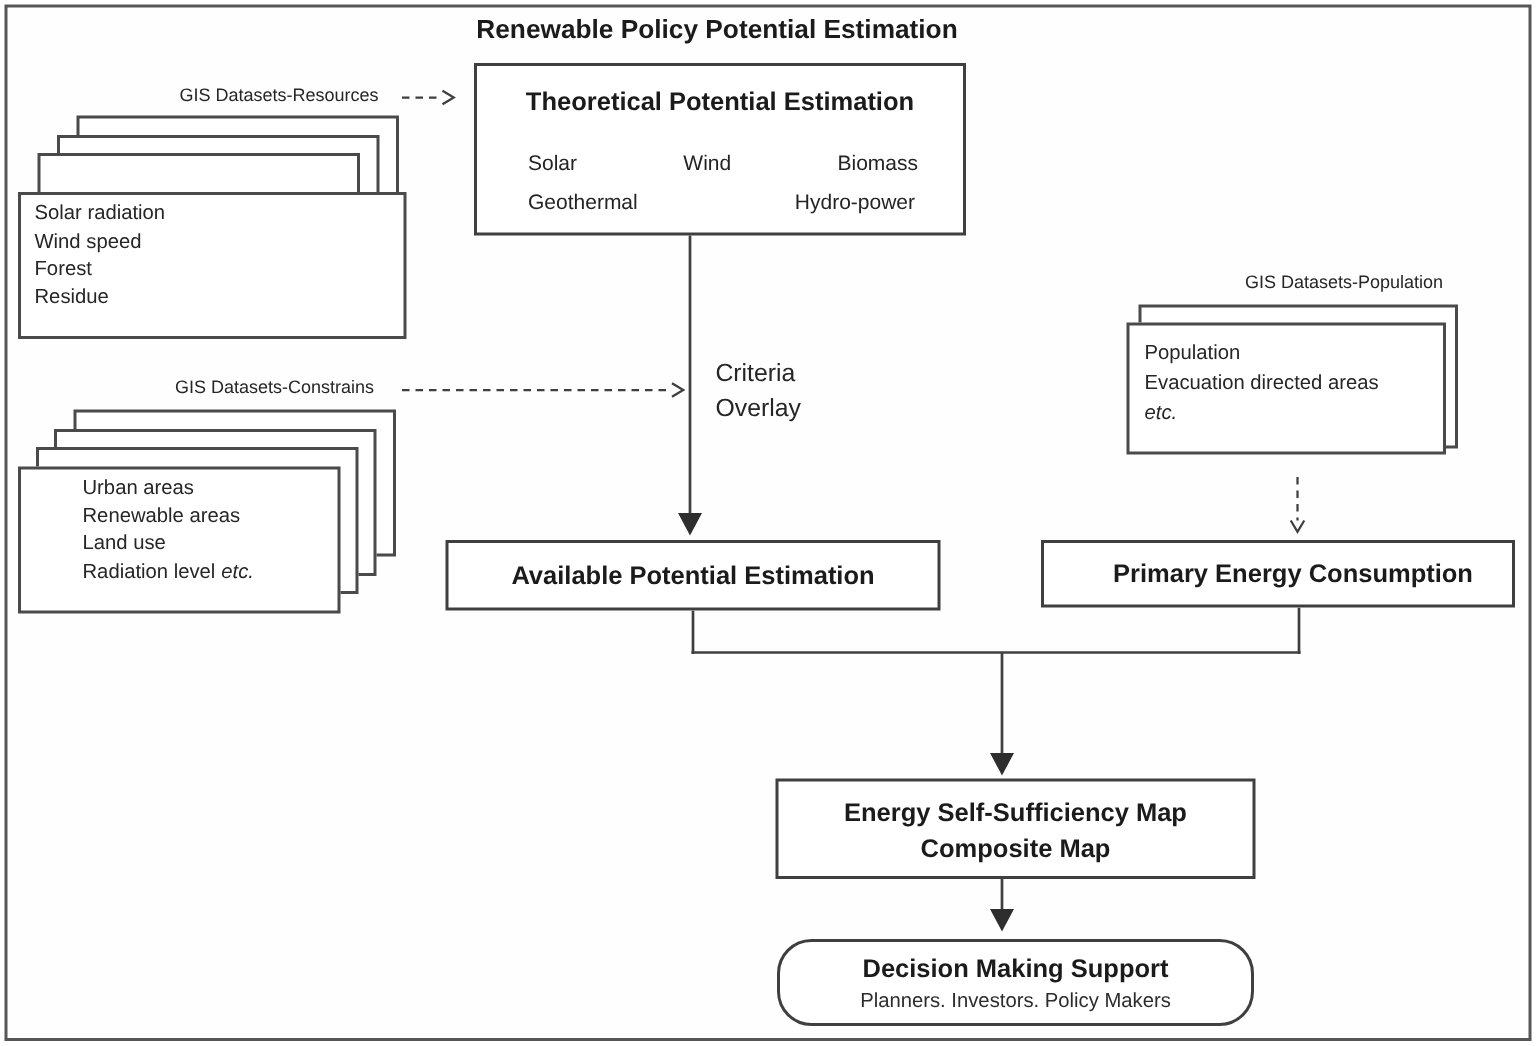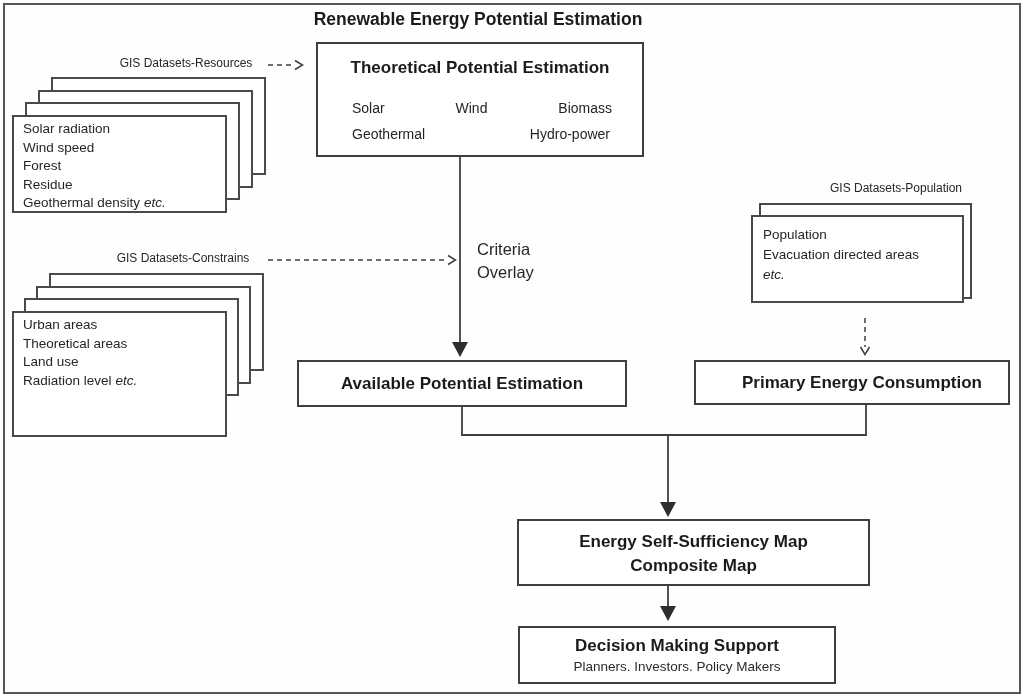--- a/index.html
+++ b/index.html
@@ -29,21 +29,21 @@
   .two-line{text-align:center;}
   .energy-lines{padding-top:9px;line-height:24px;}
   .decision-title{margin-top:8px;}
   .decision-sub{font-size:13.5px;color:#2c2c2c;text-align:center;margin-top:3px;}
 </style>
 </head>
 <body>
 
 <div class="frame"></div>
 
-<div class="title">Renewable Energy Potential Estimation</div>
+<div class="title">Renewable Policy Potential Estimation</div>
 
 <svg class="wires" viewBox="0 0 1024 697">
   <g stroke="#3f3f3f" fill="none">
 
     <path d="M268 65 H295" stroke-width="1.5" stroke-dasharray="5 4"></path>
     <path d="M295 60.5 L302.5 65 L295 69.5" stroke-width="1.5"></path>
 
     <path d="M268 260 H448" stroke-width="1.5" stroke-dasharray="5 4"></path>
     <path d="M448 255.5 L455.5 260 L448 264.5" stroke-width="1.5"></path>
 
@@ -63,51 +63,50 @@
     <polygon points="452,342 468,342 460,357"></polygon>
     <polygon points="660,502 676,502 668,517"></polygon>
     <polygon points="660,606 676,606 668,621"></polygon>
   </g>
 </svg>
 
 <div class="group-label" style="left:166px;top:56px;">GIS Datasets-Resources</div>
 <div class="doc abs" style="left:51px;top:77px;width:215px;height:98px;"></div>
 <div class="doc abs" style="left:38px;top:90px;width:215px;height:98px;"></div>
 <div class="doc abs" style="left:25px;top:102px;width:215px;height:98px;"></div>
-<div class="doc abs" style="left:12px;top:115px;width:215px;height:98px;">
+<div class="doc abs" style="left:12px;top:128px;width:259px;height:98px;">
   <div class="doc-text">
     <div>Solar radiation</div>
     <div>Wind speed</div>
     <div>Forest</div>
     <div>Residue</div>
-    <div><span>Geothermal density</span><span class="etc-inline">etc.</span></div>
   </div>
 </div>
 
 <div class="box" style="left:316px;top:42px;width:328px;height:115px;">
   <div class="box-head theoretical-head">Theoretical Potential Estimation</div>
   <div class="t-row1">
     <span>Solar</span>
     <span>Wind</span>
     <span>Biomass</span>
   </div>
   <div class="t-row2">
     <span>Geothermal</span>
     <span class="right">Hydro-power</span>
   </div>
 </div>
 
 <div class="group-label" style="left:163px;top:251px;">GIS Datasets-Constrains</div>
 <div class="doc abs" style="left:49px;top:273px;width:215px;height:98px;"></div>
 <div class="doc abs" style="left:36px;top:286px;width:215px;height:98px;"></div>
 <div class="doc abs" style="left:24px;top:298px;width:215px;height:98px;"></div>
-<div class="doc abs" style="left:12px;top:311px;width:215px;height:126px;">
+<div class="doc abs" style="left:12px;top:311px;width:215px;height:98px;padding-left:32px;">
   <div class="doc-text">
     <div>Urban areas</div>
-    <div>Theoretical areas</div>
+    <div>Renewable areas</div>
     <div>Land use</div>
     <div><span>Radiation level</span><span class="etc-inline">etc.</span></div>
   </div>
 </div>
 
 <div class="criteria">
   <div>Criteria</div>
   <div>Overlay</div>
 </div>
 
@@ -122,23 +121,23 @@
 </div>
 
 <div class="box center-box" style="left:297px;top:360px;width:330px;height:47px;">
   <div class="box-head">Available Potential Estimation</div>
 </div>
 
 <div class="box center-box" style="left:694px;top:360px;width:316px;height:45px;padding-left:20px;">
   <div class="box-head">Primary Energy Consumption</div>
 </div>
 
-<div class="box two-line" style="left:517px;top:519px;width:353px;height:67px;">
+<div class="box two-line" style="left:517px;top:519px;width:320px;height:67px;">
   <div class="box-head energy-lines">
     <div>Energy Self-Sufficiency Map</div>
     <div>Composite Map</div>
   </div>
 </div>
 
-<div class="box two-line" style="left:518px;top:626px;width:318px;height:58px;">
+<div class="box two-line" style="left:518px;top:626px;width:318px;height:58px;border-radius:23px;">
   <div class="box-head decision-title">Decision Making Support</div>
   <div class="decision-sub">Planners. Investors. Policy Makers</div>
 </div>
 
 </body></html>

